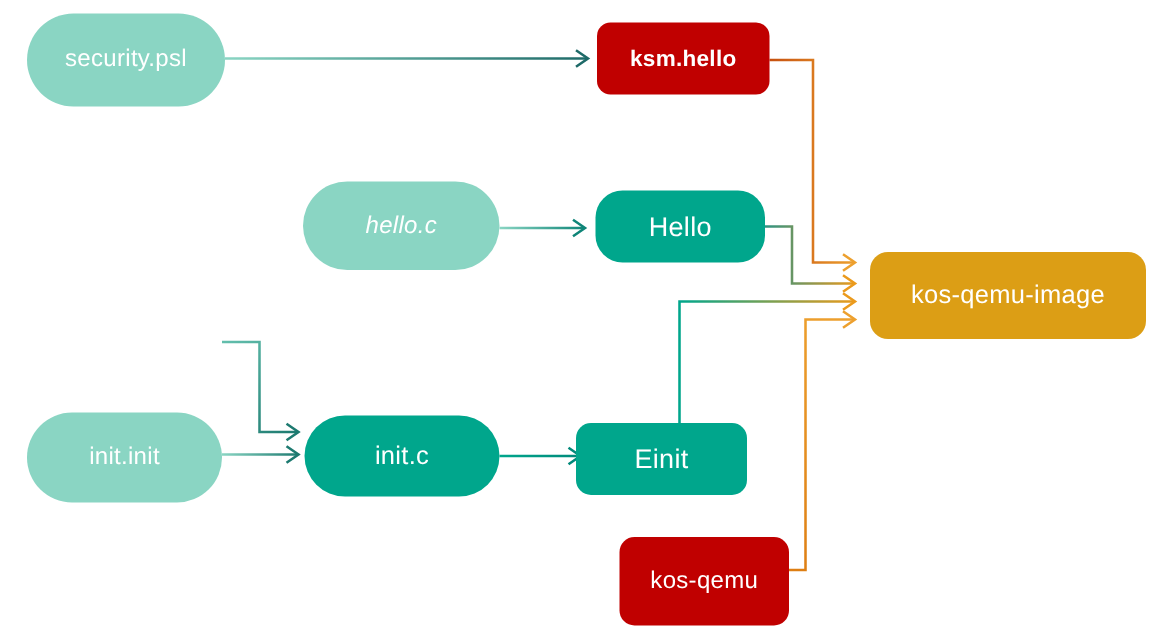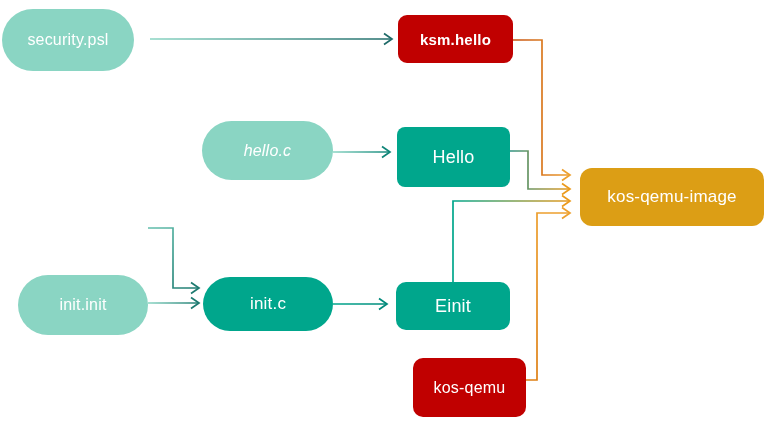--- a/index.html
+++ b/index.html
@@ -16,27 +16,27 @@
   .node{
     position:absolute;
     display:flex;align-items:center;justify-content:center;
     color:#ffffff;
     font-size:16px;
     letter-spacing:0.2px;
     white-space:nowrap;
     box-sizing:border-box;
   }
   
-  .n0{left:2px; top:9px;  width:132px;height:62px;border-radius:31px;}
+  .n0{left:18px; top:9px;  width:132px;height:62px;border-radius:31px;}
   .n1{left:202px;top:121px;width:131px;height:59px;border-radius:30px;font-style:italic;}
   .n2{left:18px; top:200px;width:130px;height:60px;border-radius:30px;font-size:15px;}
   .n3{left:18px; top:275px;width:130px;height:60px;border-radius:30px;}
   .n4{left:203px;top:277px;width:130px;height:54px;border-radius:27px;font-size:17px;}
-  .n5{left:397px;top:127px;width:113px;height:60px;border-radius:8px;font-size:18px;}
-  .n6{left:396px;top:282px;width:114px;height:48px;border-radius:10px;font-size:18px;}
+  .n5{left:397px;top:127px;width:113px;height:48px;border-radius:18px;font-size:18px;}
+  .n6{left:384px;top:282px;width:114px;height:48px;border-radius:10px;font-size:18px;}
   .n7{left:398px;top:15px; width:115px;height:48px;border-radius:9px; font-size:15px;font-weight:600;}
   .n8{left:413px;top:358px;width:113px;height:59px;border-radius:10px;}
   .n9{left:580px;top:168px;width:184px;height:58px;border-radius:12px;font-size:17px;}
 </style>
 </head>
 <body>
 
 <div id="canvas">
 
   <svg id="edges" width="780" height="425" viewBox="0 0 780 425" xmlns="http://www.w3.org/2000/svg">

